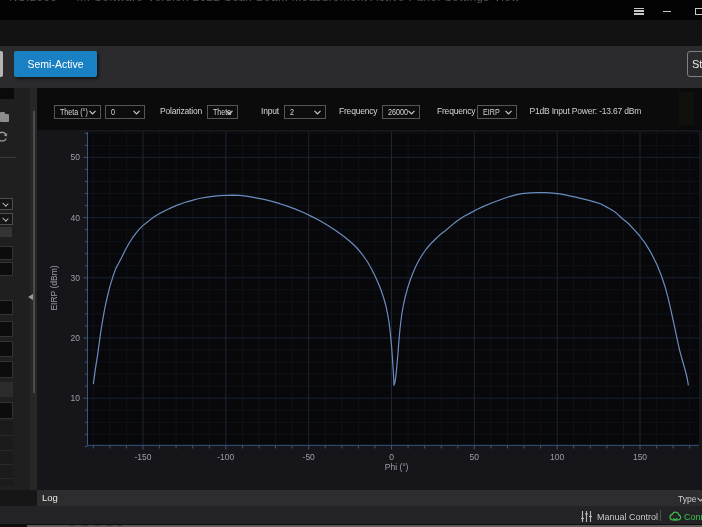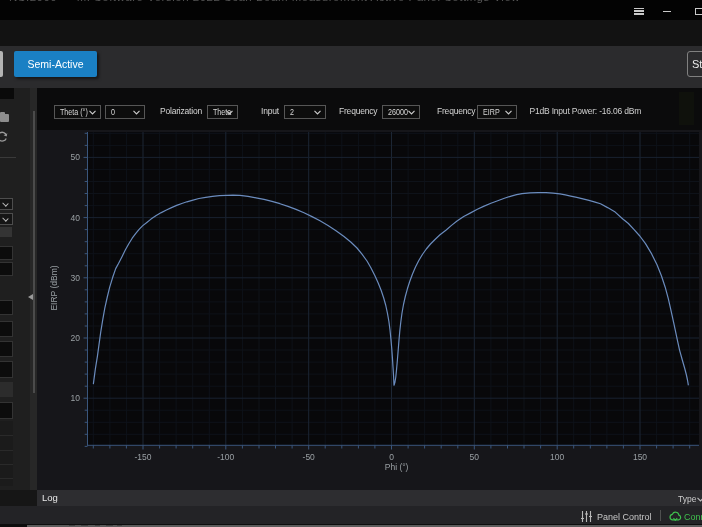--- a/index.html
+++ b/index.html
@@ -119,21 +119,21 @@
       <path d="M0.5 0.8 L3.5 4 L6.5 0.8" fill="none" stroke="#cccccc" stroke-width="1.1"></path>
     </svg></div>
 <div class="clab" style="left:339px">Frequency</div>
 <div class="combo" style="left:381.5px;width:38.5px"><b>26000</b><svg width="7" height="5" viewBox="0 0 7 5">
       <path d="M0.5 0.8 L3.5 4 L6.5 0.8" fill="none" stroke="#cccccc" stroke-width="1.1"></path>
     </svg></div>
 <div class="clab" style="left:437px">Frequency</div>
 <div class="combo" style="left:476.5px;width:40px"><b>EIRP</b><svg width="7" height="5" viewBox="0 0 7 5">
       <path d="M0.5 0.8 L3.5 4 L6.5 0.8" fill="none" stroke="#cccccc" stroke-width="1.1"></path>
     </svg></div>
-<div class="clab" style="left:529.5px;color:#d0d0d0">P1dB Input Power: -16.06 dBm</div>
+<div class="clab" style="left:529.5px;color:#d0d0d0">P1dB Input Power: -13.67 dBm</div>
 
 <svg class="abs" style="left:37px;top:130px" width="665" height="360" viewBox="0 0 665 360">
 <rect x="50.5" y="2" width="611.5" height="313.3" fill="#08080a"></rect>
 <line class="gm" x1="56.3" y1="2" x2="56.3" y2="315.3"></line>
 <line class="gm" x1="72.9" y1="2" x2="72.9" y2="315.3"></line>
 <line class="gm" x1="89.4" y1="2" x2="89.4" y2="315.3"></line>
 <line class="gm" x1="122.6" y1="2" x2="122.6" y2="315.3"></line>
 <line class="gm" x1="139.1" y1="2" x2="139.1" y2="315.3"></line>
 <line class="gm" x1="155.7" y1="2" x2="155.7" y2="315.3"></line>
 <line class="gm" x1="172.3" y1="2" x2="172.3" y2="315.3"></line>
@@ -287,21 +287,21 @@
 <svg class="abs" style="left:581px;top:510.5px" width="12" height="11" viewBox="0 0 12 11">
  <g stroke="#b8b8b8" stroke-width="1.1">
   <line x1="1.5" y1="0" x2="1.5" y2="11"></line>
       <line x1="5.5" y1="0" x2="5.5" y2="11"></line>
       <line x1="9.5" y1="0" x2="9.5" y2="11"></line>
   <line x1="0" y1="7.5" x2="3" y2="7.5"></line>
       <line x1="4" y1="3" x2="7" y2="3"></line>
       <line x1="8" y1="5.5" x2="11" y2="5.5"></line>
  </g>
 </svg>
-<div class="abs" id="manual">Panel Control</div>
+<div class="abs" id="manual">Manual Control</div>
 <div class="abs" id="sbsep"></div>
 
 <svg class="abs" style="left:668.5px;top:511px" width="13" height="10" viewBox="0 0 13 10">
  <path d="M3.2 8.8 A2.8 2.8 0 0 1 3.4 3.3 A3.4 3.4 0 0 1 9.9 4.2 A2.4 2.4 0 0 1 10 8.8 Z" fill="none" stroke="#3fbf4d" stroke-width="1.2"></path>
  <path d="M4.5 7.2 L6.3 9.3 L8.2 7.2" fill="none" stroke="#3fbf4d" stroke-width="1.1"></path>
 </svg>
 <div class="abs" id="conn">Connec</div>
 <div class="abs" id="bottomstrip"></div>
 <div class="abs" id="botline"></div>
 <div class="bm" style="left:69px;width:6px"></div>

